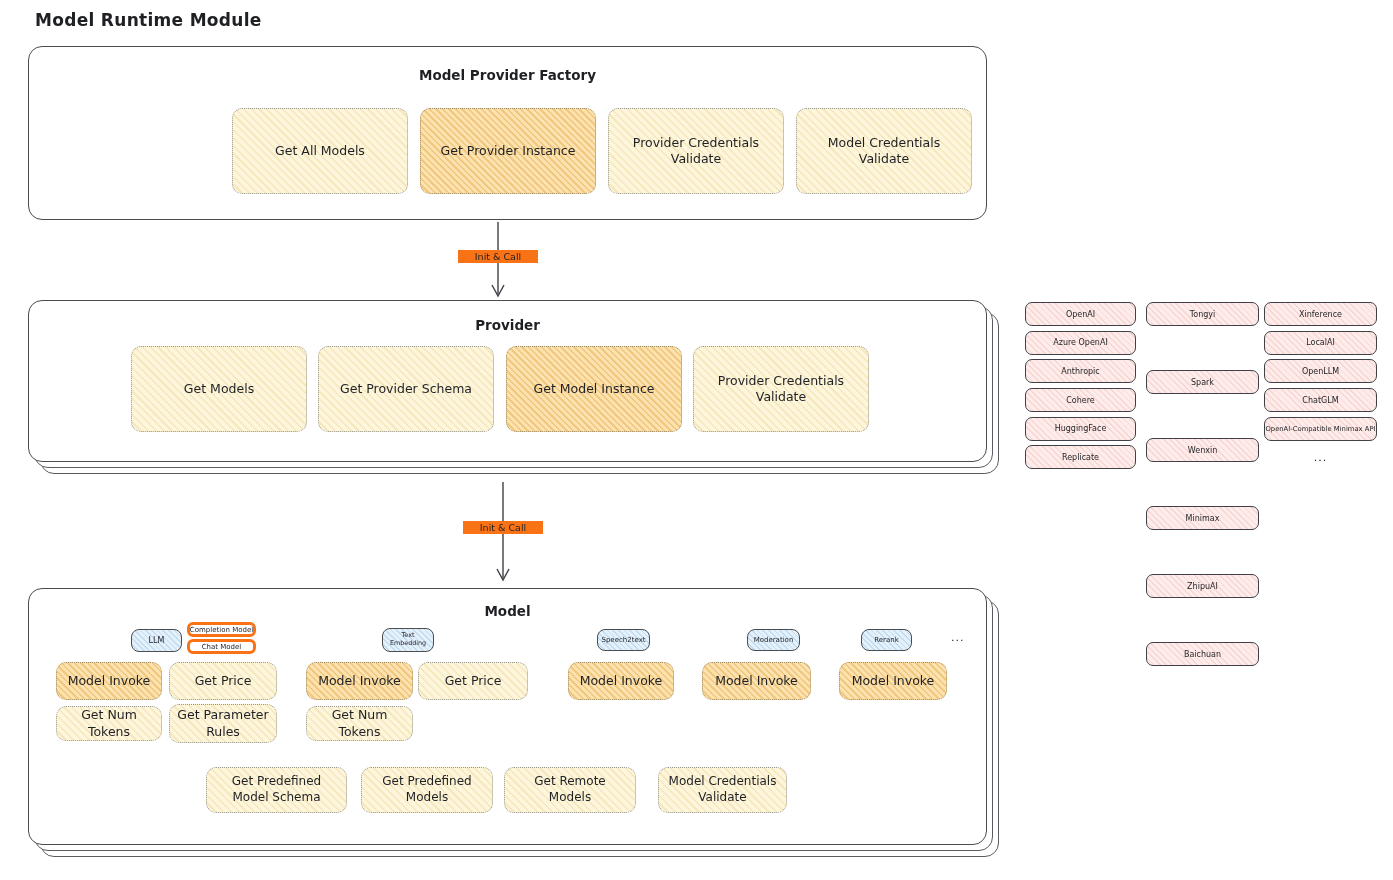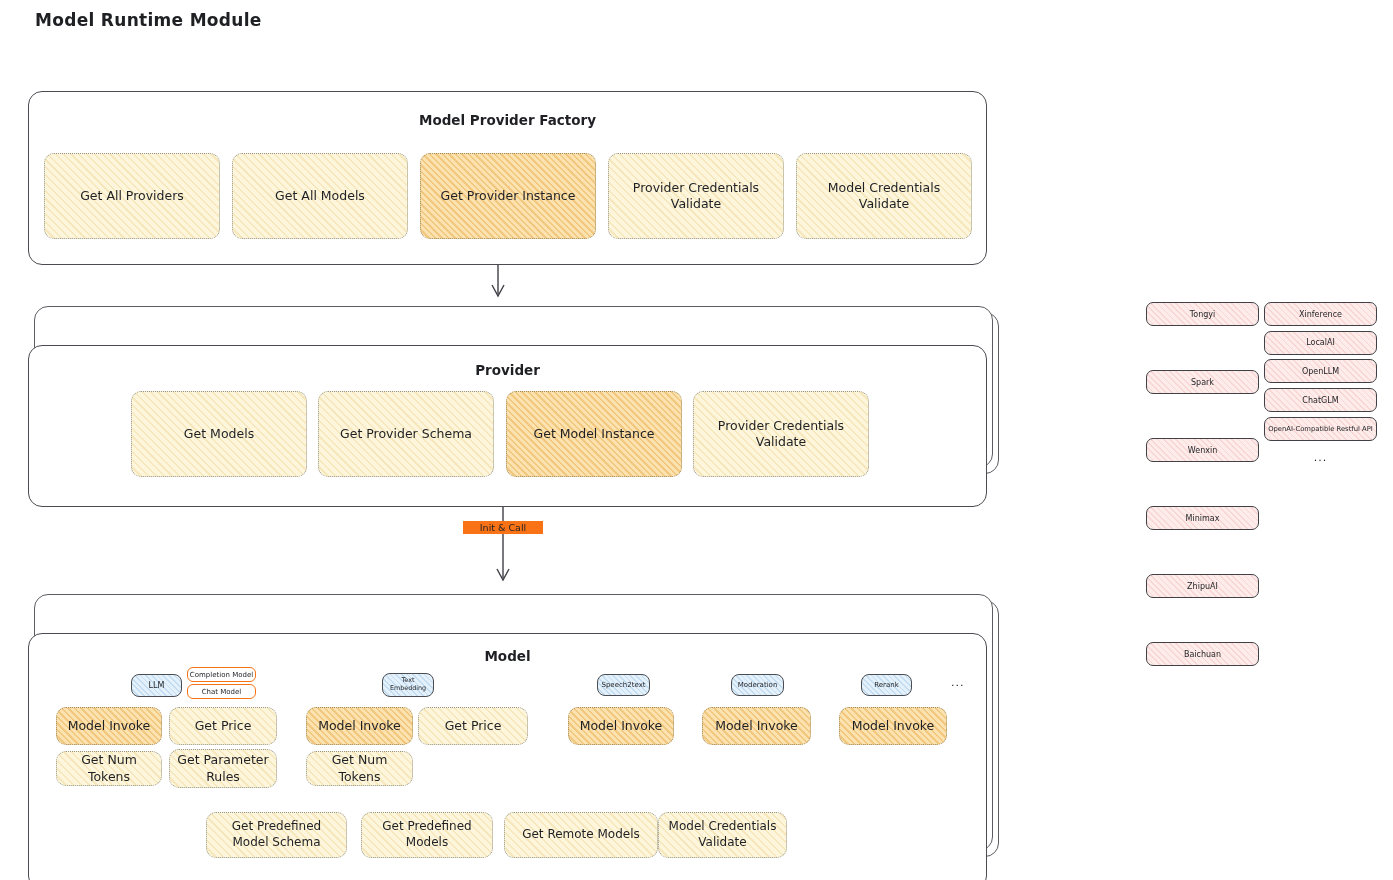--- a/index.html
+++ b/index.html
@@ -7,21 +7,20 @@
     position:relative;width:1393px;height:880px;background:#ffffff;
     font-family:"DejaVu Sans", sans-serif;color:#1f2024;overflow:hidden;
   }
   .page-title{
     position:absolute;left:35px;top:10px;font-size:17px;font-weight:700;
     letter-spacing:.3px;
   }
   .panel{
     position:absolute;background:#fff;border:1.4px solid #4a4c51;border-radius:14px;
     z-index:3;
-    margin-top:45px;
   }
   .stack{
     position:absolute;background:#fff;border:1.2px solid #5a5c61;border-radius:14px;
   }
   .panel-title{
     position:absolute;left:0;right:0;text-align:center;font-size:13.5px;font-weight:600;
   }
   .op{
     position:absolute;display:flex;align-items:center;justify-content:center;
     text-align:center;padding:0 7px;box-sizing:border-box;
@@ -49,40 +48,39 @@
   }
   .pill{
     position:absolute;display:flex;align-items:center;justify-content:center;
     text-align:center;box-sizing:border-box;line-height:1.2;
     border:1px solid #4a4d52;border-radius:8px;font-size:7px;
     background-color:#e4f0fa;
     background-image:repeating-linear-gradient(45deg, rgba(166,205,236,.55) 0 1.2px, transparent 1.2px 4px);
   }
   .tag{
     position:absolute;display:flex;align-items:center;justify-content:center;
-    box-sizing:border-box;background:#fff;border:1px solid #f97316;border-radius:6px;
+    box-sizing:border-box;background:#fff;border:3px solid #f97316;border-radius:6px;
     font-size:7px;white-space:nowrap;
   }
   .dots{position:absolute;font-size:11px;letter-spacing:1px;}
   .arrow{position:absolute;z-index:1;}
   .arrow-label{
     position:absolute;z-index:2;text-align:center;font-size:9.5px;
     background:#f97316;padding:1px 0;
   }
 </style>
 </head>
 <body>
 
 <div class="canvas">
 
   <div class="page-title">Model Runtime Module</div>
 
   <div class="panel" style="left:28px;top:46px;width:957px;height:172px;">
     <div class="panel-title" style="top:20px;">Model Provider Factory</div>
-    <div class="op" style="left:15px;top:61px;width:176px;height:86px;">Get All Providers</div>
     <div class="op" style="left:203px;top:61px;width:176px;height:86px;">Get All Models</div>
     <div class="op hl" style="left:391px;top:61px;width:176px;height:86px;">Get Provider Instance</div>
     <div class="op" style="left:579px;top:61px;width:176px;height:86px;">Provider Credentials Validate</div>
     <div class="op" style="left:767px;top:61px;width:176px;height:86px;">Model Credentials Validate</div>
   </div>
 
   <svg class="arrow" style="left:488px;top:222px;" width="20" height="76" viewBox="0 0 20 76">
     <line x1="10" y1="0" x2="10" y2="72" stroke="#3f3f46" stroke-width="1.4"></line>
     <polyline points="4,63 10,74 16,63" fill="none" stroke="#3f3f46" stroke-width="1.4"></polyline>
   </svg>
@@ -91,68 +89,76 @@
   <div class="stack" style="left:40px;top:312px;width:957px;height:160px;"></div>
   <div class="stack" style="left:34px;top:306px;width:957px;height:160px;"></div>
   <div class="panel" style="left:28px;top:300px;width:957px;height:160px;">
     <div class="panel-title" style="top:16px;">Provider</div>
     <div class="op" style="left:102px;top:45px;width:176px;height:86px;">Get Models</div>
     <div class="op" style="left:289px;top:45px;width:176px;height:86px;">Get Provider Schema</div>
     <div class="op hl" style="left:477px;top:45px;width:176px;height:86px;">Get Model Instance</div>
     <div class="op" style="left:664px;top:45px;width:176px;height:86px;">Provider Credentials Validate</div>
   </div>
 
+  <div class="chip-col" style="left:1025px;top:302px;width:111px;">
+    <div class="chip">OpenAI</div>
+    <div class="chip">Azure OpenAI</div>
+    <div class="chip">Anthropic</div>
+    <div class="chip">Cohere</div>
+    <div class="chip">HuggingFace</div>
+    <div class="chip">Replicate</div>
+  </div>
   <div class="chip-col" style="left:1146px;top:302px;width:113px;gap:44px;">
     <div class="chip">Tongyi</div>
     <div class="chip">Spark</div>
     <div class="chip">Wenxin</div>
     <div class="chip">Minimax</div>
     <div class="chip">ZhipuAI</div>
     <div class="chip">Baichuan</div>
   </div>
   <div class="chip-col" style="left:1264px;top:302px;width:113px;">
     <div class="chip">Xinference</div>
     <div class="chip">LocalAI</div>
     <div class="chip">OpenLLM</div>
     <div class="chip">ChatGLM</div>
-    <div class="chip xs">OpenAI-Compatible Restful API</div>
+    <div class="chip xs">OpenAI-Compatible Minimax API</div>
     <div class="chip-more">...</div>
   </div>
 
   <svg class="arrow" style="left:493px;top:482px;" width="20" height="100" viewBox="0 0 20 100">
     <line x1="10" y1="0" x2="10" y2="96" stroke="#3f3f46" stroke-width="1.4"></line>
     <polyline points="4,87 10,98 16,87" fill="none" stroke="#3f3f46" stroke-width="1.4"></polyline>
   </svg>
   <div class="arrow-label" style="left:463px;top:521px;width:80px;">Init &amp; Call</div>
 
   <div class="stack" style="left:40px;top:600px;width:957px;height:255px;"></div>
   <div class="stack" style="left:34px;top:594px;width:957px;height:255px;"></div>
   <div class="panel" style="left:28px;top:588px;width:957px;height:255px;">
     <div class="panel-title" style="top:14px;">Model</div>
 
     <div class="pill" style="left:102px;top:40px;width:51px;height:23px;font-size:8px;">LLM</div>
     <div class="tag" style="left:158px;top:33px;width:69px;height:15px;">Completion Model</div>
     <div class="tag" style="left:158px;top:50px;width:69px;height:15px;">Chat Model</div>
     <div class="pill" style="left:353px;top:39px;width:52px;height:24px;font-size:6.4px;padding:0 5px;">Text Embedding</div>
     <div class="pill" style="left:568px;top:40px;width:53px;height:22px;">Speech2text</div>
-    <div class="pill" style="left:702px;top:40px;width:53px;height:22px;">Moderation</div>
+    <div class="pill" style="left:718px;top:40px;width:53px;height:22px;">Moderation</div>
     <div class="pill" style="left:832px;top:40px;width:51px;height:22px;">Rerank</div>
     <div class="dots" style="left:922px;top:42px;">...</div>
 
     <div class="op hl" style="left:27px;top:73px;width:106px;height:38px;">Model Invoke</div>
     <div class="op" style="left:140px;top:73px;width:108px;height:38px;">Get Price</div>
     <div class="op hl" style="left:277px;top:73px;width:107px;height:38px;">Model Invoke</div>
     <div class="op" style="left:389px;top:73px;width:110px;height:38px;">Get Price</div>
     <div class="op hl" style="left:539px;top:73px;width:106px;height:38px;">Model Invoke</div>
     <div class="op hl" style="left:673px;top:73px;width:109px;height:38px;">Model Invoke</div>
     <div class="op hl" style="left:810px;top:73px;width:108px;height:38px;">Model Invoke</div>
 
     <div class="op" style="left:27px;top:117px;width:106px;height:35px;">Get Num Tokens</div>
     <div class="op" style="left:140px;top:115px;width:108px;height:39px;text-align:center;">Get Parameter Rules</div>
     <div class="op" style="left:277px;top:117px;width:107px;height:35px;">Get Num Tokens</div>
 
     <div class="op" style="left:177px;top:178px;width:141px;height:46px;font-size:12px;">Get Predefined Model Schema</div>
     <div class="op" style="left:332px;top:178px;width:132px;height:46px;font-size:12px;">Get Predefined Models</div>
-    <div class="op" style="left:475px;top:178px;width:154px;height:46px;font-size:12px;">Get Remote Models</div>
+    <div class="op" style="left:475px;top:178px;width:132px;height:46px;font-size:12px;">Get Remote Models</div>
     <div class="op" style="left:629px;top:178px;width:129px;height:46px;font-size:12px;">Model Credentials Validate</div>
   </div>
 
 </div>
 
 </body></html>

